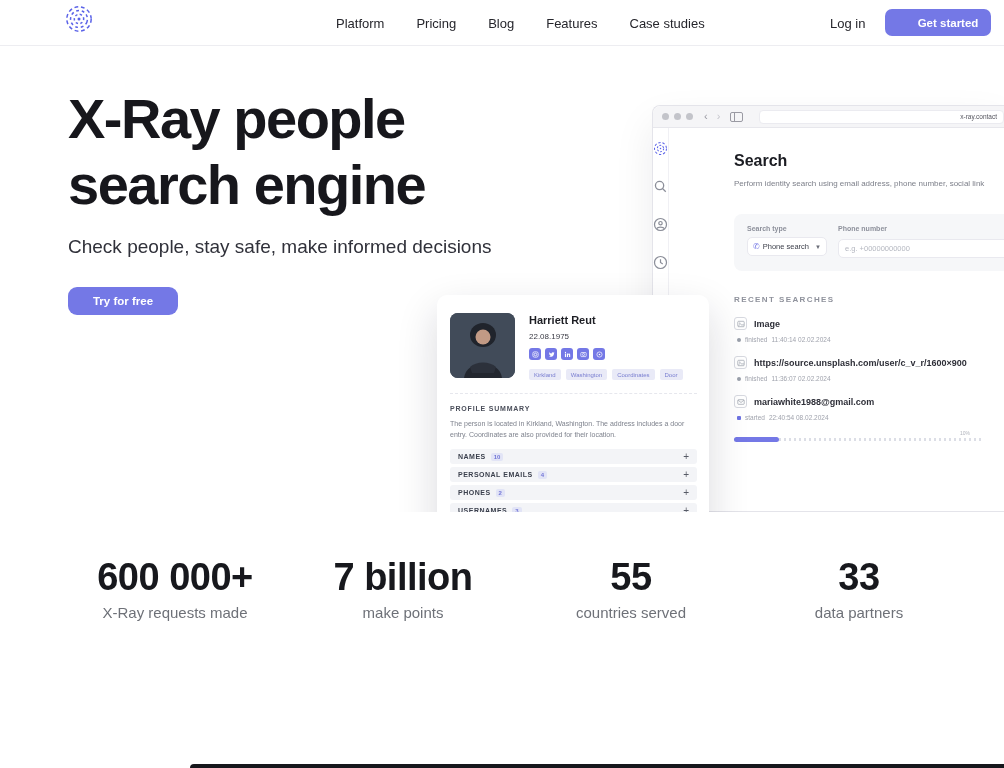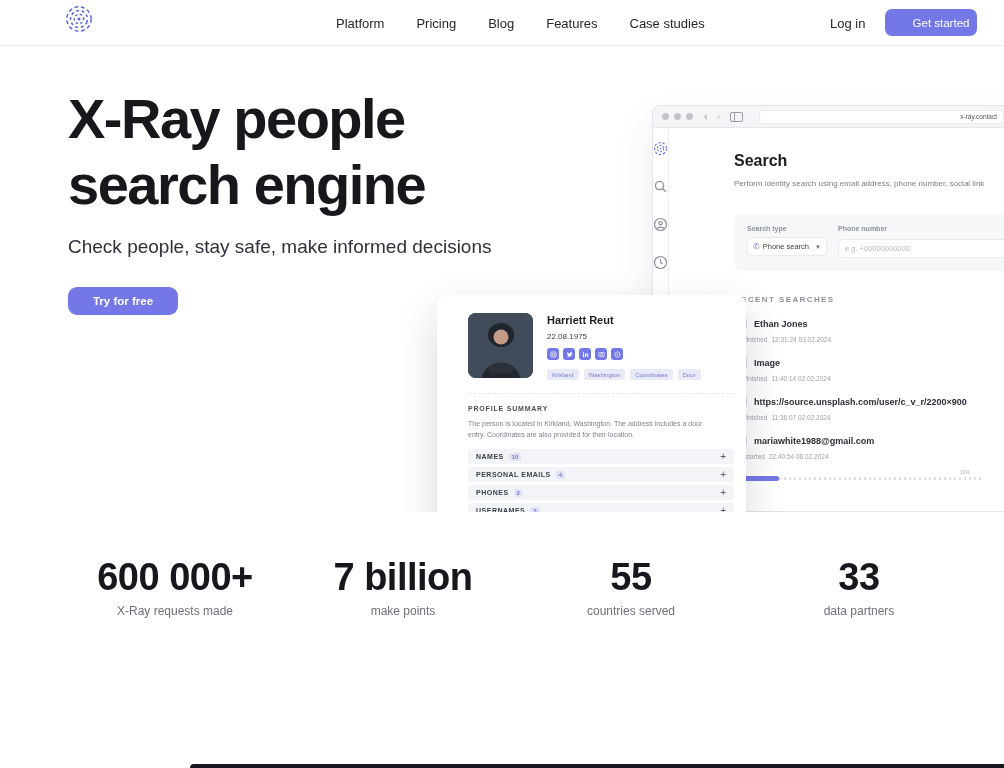--- a/index.html
+++ b/index.html
@@ -8,22 +8,22 @@
     width:1004px; height:768px; position:relative; overflow:hidden;
     background:#ffffff; font-family:"Liberation Sans", sans-serif;
     color:#18181d;
   }
   
   .header { position:absolute; top:0; left:0; right:0; height:46px; border-bottom:1px solid #ededf1; background:#fff; z-index:5; }
   .logo { position:absolute; left:64px; top:4px; width:30px; height:30px; }
   .nav { position:absolute; left:336px; top:0; height:46px; display:flex; align-items:center; gap:32px; }
   .nav a { font-size:13px; color:#26262c; text-decoration:none; cursor:pointer; }
   .login { position:absolute; left:830px; top:0; height:46px; display:flex; align-items:center; font-size:13px; color:#26262c; cursor:pointer; }
-  .cta { position:absolute; left:885px; top:9px; width:92px; height:27px; border:none; border-radius:7px;
-         background:var(--accent); color:#fff; font-size:11.5px; font-weight:normal; cursor:pointer; font-family:inherit;padding-left:26px; }
+  .cta { position:absolute; left:885px; top:9px; width:106px; height:27px; border:none; border-radius:7px;
+         background:var(--accent); color:#fff; font-size:11.5px; font-weight:bold; cursor:pointer; font-family:inherit;padding-left:26px; }
   
   .hero { position:absolute; top:46px; left:0; right:0; height:466px; overflow:hidden; background:#fff; }
   .hero h1 { position:absolute; left:68px; top:40px; margin:0; font-size:56px; line-height:66px; font-weight:600; letter-spacing:-1.5px; color:#17171c; }
   .hero .sub { position:absolute; left:68px; top:190px; font-size:19px; color:#30313a; }
   .try-btn { position:absolute; left:68px; top:241px; width:110px; height:28px; border:none; border-radius:9px;
              background:var(--accent); color:#fff; font-size:11.5px; font-weight:bold; cursor:pointer; font-family:inherit; }
   
   .browser { position:absolute; left:652px; top:59px; width:352px; height:407px; background:#fff;
              border:1px solid #e4e4ea; border-right:none; border-radius:8px 0 0 0;
              box-shadow:0 18px 40px rgba(20,20,40,.08); }
@@ -58,22 +58,22 @@
   .ric { width:13px; height:13px; border:1px solid #d7d9e0; border-radius:3px; display:flex; align-items:center; justify-content:center; color:#9ba0ab; }
   .rname { font-size:9px; color:#2e2f38; font-weight:bold; white-space:nowrap; }
   .rstatus { display:flex; align-items:center; gap:4px; margin:6px 0 0 3px; font-size:6.5px; color:#a0a3ad; }
   .sdot { width:4px; height:4px; border-radius:50%; background:#9aa0ab; }
   .sdot.started { background:#6e73e2; border-radius:1px; }
   .progress { margin-top:9px; width:250px; position:relative; }
   .plabel { text-align:right; font-size:5px; color:#b0b3bc; margin-bottom:2px; padding-right:14px; }
   .ptrack { height:3px; background-image:repeating-linear-gradient(90deg,#dcdee6 0 2px,transparent 2px 5px); border-radius:2px; position:relative; }
   .pfill { position:absolute; left:0; top:-1px; height:5px; background:var(--accent); border-radius:3px; }
   
-  .pcard { position:absolute; left:437px; top:249px; width:309px; height:260px; background:#fff; border-radius:10px;
-           box-shadow:0 16px 40px rgba(20,20,45,.16); padding:18px 12px 0 31px; z-index:3; }
+  .pcard { position:absolute; left:437px; top:249px; width:272px; height:260px; background:#fff; border-radius:10px;
+           box-shadow:0 16px 40px rgba(20,20,45,.16); padding:18px 12px 0 13px; z-index:3; }
   .ptop { display:flex; gap:14px; }
   .photo { width:65px; height:65px; border-radius:8px; background:#414b59; overflow:hidden; flex:none; }
   .pinfo { padding-top:1px; }
   .pname { font-size:11px; font-weight:bold; color:#1d1e24; }
   .pdob { font-size:8px; color:#3a3b45; margin-top:6px; }
   .socials { display:flex; gap:4px; margin-top:7px; }
   .soc { width:12px; height:12px; border-radius:3px; background:var(--accent); display:flex; align-items:center; justify-content:center; cursor:pointer; }
   .chips { display:flex; gap:5px; margin-top:9px; }
   .chip { background:#e9eaf7; color:#787dd0; font-size:6px; padding:2.5px 5px; border-radius:2px; white-space:nowrap; }
   .pdiv { border:none; border-top:1px dashed #e6e7ed; margin:13px 0 11px 0; }
@@ -81,21 +81,21 @@
   .sum-t { font-size:7px; color:#7e828d; line-height:11px; margin-top:6px; width:252px; }
   .acc { margin-top:9px; }
   .arow { height:15px; background:#f3f4f7; border-radius:3px; margin-top:3px; display:flex; align-items:center; padding:0 8px; cursor:pointer; }
   .arow .al { font-size:7px; letter-spacing:.5px; color:#3a3f4c; font-weight:bold; }
   .arow .ab { margin-left:5px; background:#e2e4f6; color:#7276d6; border-radius:2px; font-size:6px; padding:1px 3px; font-weight:bold; }
   .arow .ap { margin-left:auto; color:#565a66; font-size:10px; font-weight:400; line-height:1; }
   
   .stats { position:absolute; top:556px; left:61px; right:31px; display:flex; }
   .stat { flex:1; text-align:center; }
   .stat .v { font-size:38px; font-weight:700; letter-spacing:-.5px; color:#17181d; }
-  .stat .l { font-size:12px; color:#6e7178; margin-top:5px; }
+  .stat .l { font-size:15px; color:#6e7178; margin-top:5px; }
   
   .next-edge { position:absolute; left:190px; right:0; bottom:0; height:4px; background:#16171c; border-radius:4px 0 0 0; }
 </style>
 </head>
 <body>
 
 <div class="header">
   <svg class="logo" viewBox="0 0 32 32" fill="none" stroke="#5b63e8" stroke-width="1.6">
     <circle cx="16" cy="16" r="13" stroke-dasharray="4 3"></circle>
     <circle cx="16" cy="16" r="9" stroke-dasharray="3 3" transform="rotate(20 16 16)"></circle>
@@ -172,36 +172,20 @@
           </div>
           <div class="field">
             <label>Phone number</label>
             <input class="tinput" type="text" placeholder="e.g. +00000000000" style="">
           </div>
         </div>
 
         <div class="recent">
           <div class="recent-h">RECENT SEARCHES</div>
 
-          <div class="ritem">
-            <div class="rlabel">
-              <span class="ric">
-                <svg width="8" height="8" viewBox="0 0 16 16" fill="none" stroke="currentColor" stroke-width="1.6">
-                    <circle cx="8" cy="5" r="2.6"></circle>
-                    <path d="M2.6 13.6 C3.6 9.8 12.4 9.8 13.4 13.6"></path>
-                  </svg>
-              </span>
-              <span class="rname">Ethan Jones</span>
-            </div>
-            <div class="rstatus">
-              <span class="sdot"></span>
-              <span>finished</span>
-              <span>12:31:24 03.02.2024</span>
-            </div>
-          </div>
 
           <div class="ritem">
             <div class="rlabel">
               <span class="ric">
                 <svg width="8" height="8" viewBox="0 0 16 16" fill="none" stroke="currentColor" stroke-width="1.4">
                     <rect x="1.6" y="2.6" width="12.8" height="10.8" rx="1.6"></rect>
                     <circle cx="5.4" cy="6.2" r="1.1" fill="currentColor" stroke="none"></circle>
                     <path d="M2.6 12 L7 8 L10 10.6 L12 9 L14 10.8"></path>
                   </svg>
               </span>
@@ -216,21 +200,21 @@
 
           <div class="ritem">
             <div class="rlabel">
               <span class="ric">
                 <svg width="8" height="8" viewBox="0 0 16 16" fill="none" stroke="currentColor" stroke-width="1.4">
                     <rect x="1.6" y="2.6" width="12.8" height="10.8" rx="1.6"></rect>
                     <circle cx="5.4" cy="6.2" r="1.1" fill="currentColor" stroke="none"></circle>
                     <path d="M2.6 12 L7 8 L10 10.6 L12 9 L14 10.8"></path>
                   </svg>
               </span>
-              <span class="rname">https://source.unsplash.com/user/c_v_r/2200×900</span>
+              <span class="rname">https://source.unsplash.com/user/c_v_r/1600×900</span>
             </div>
             <div class="rstatus">
               <span class="sdot"></span>
               <span>finished</span>
               <span>11:36:07 02.02.2024</span>
             </div>
           </div>
 
           <div class="ritem">
             <div class="rlabel">

